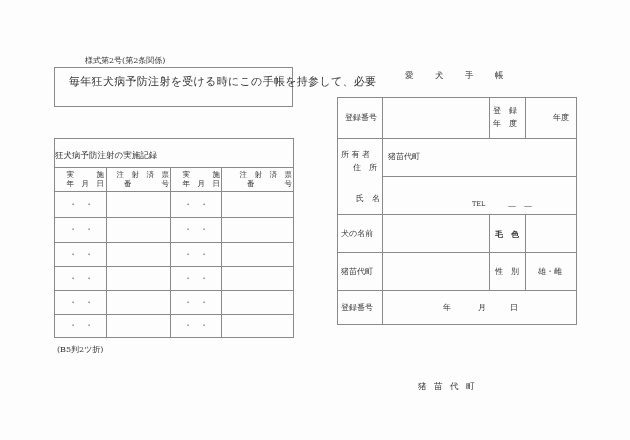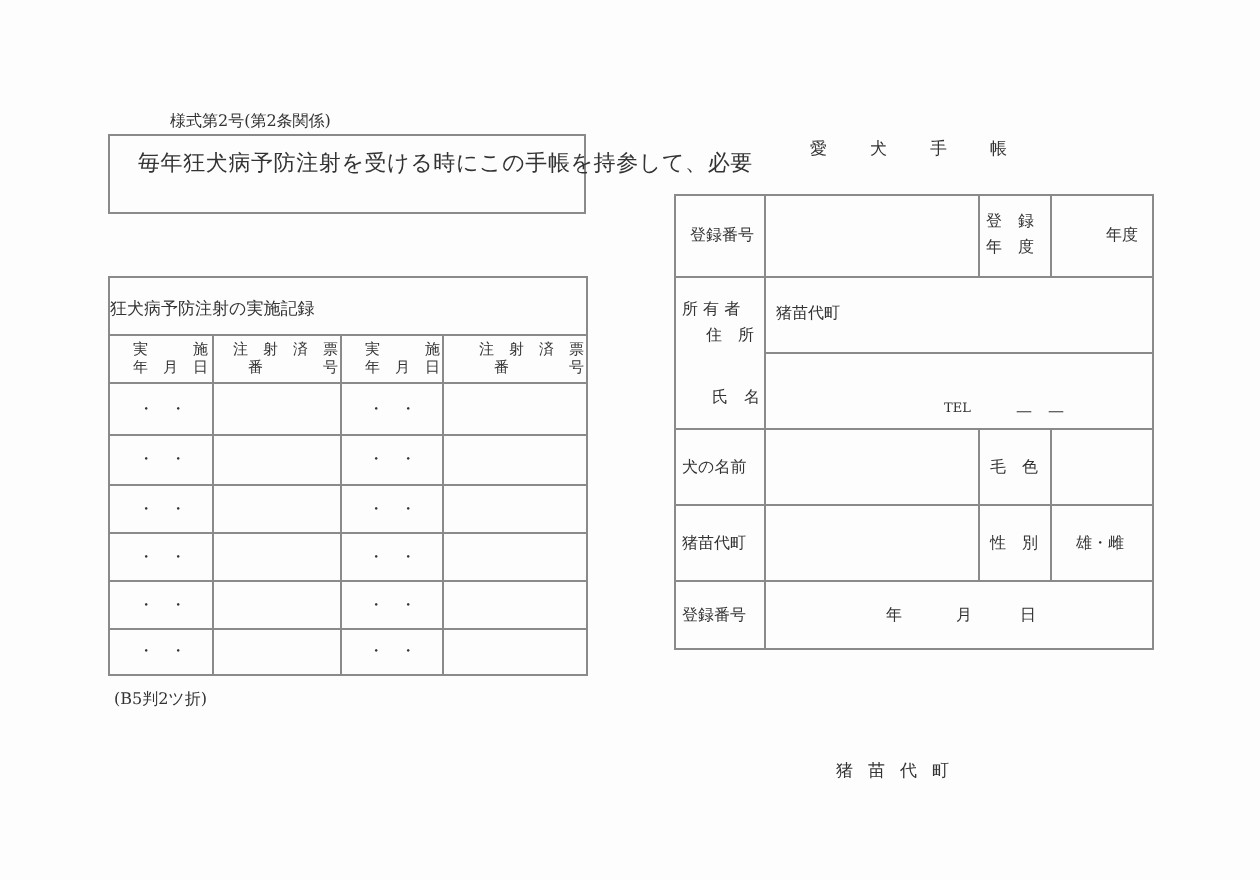--- a/index.html
+++ b/index.html
@@ -132,21 +132,21 @@
   <div class="lbl" style="left:15px; top:66px; white-space:pre;"></div>
   <div class="lbl" style="left:15px; top:66px; white-space:pre;">住　所</div>
   <div class="lbl" style="left:50px; top:55px;text-align:center;">猪苗代町</div>
 
   <div class="lbl" style="left:18px; top:97px; white-space:pre;">氏　名</div>
   <div class="lbl" style="left:134px; top:103px; font-size:6.5px;">TEL</div>
   <div class="lbl" style="left:170px; top:104px; white-space:pre;">—　—</div>
 
   <div class="lbl" style="left:3px; top:132px;">犬の名前</div>
   <div class="abs" style="left:46px; top:117px; width:104px; height:36px;"></div>
-  <div class="lbl" style="left:157px; top:132px; white-space:pre;">毛　色</div>
+  <div class="lbl" style="left:157px; top:132px; white-space:pre;font-weight:bold;">毛　色</div>
   <div class="abs" style="left:189px; top:117px; width:48px; height:36px;"></div>
 
   <div class="lbl" style="left:3px; top:170px;">猪苗代町</div>
   <div class="abs" style="left:46px; top:155px; width:104px; height:36px;"></div>
   <div class="lbl" style="left:157px; top:170px; white-space:pre;">性　別</div>
   <div class="lbl" style="left:200px; top:170px;">雄・雌</div>
 
   <div class="lbl" style="left:3px; top:206px;">登録番号</div>
   <div class="lbl" style="left:105px; top:206px;">年</div>
   <div class="lbl" style="left:140px; top:206px;">月</div>

